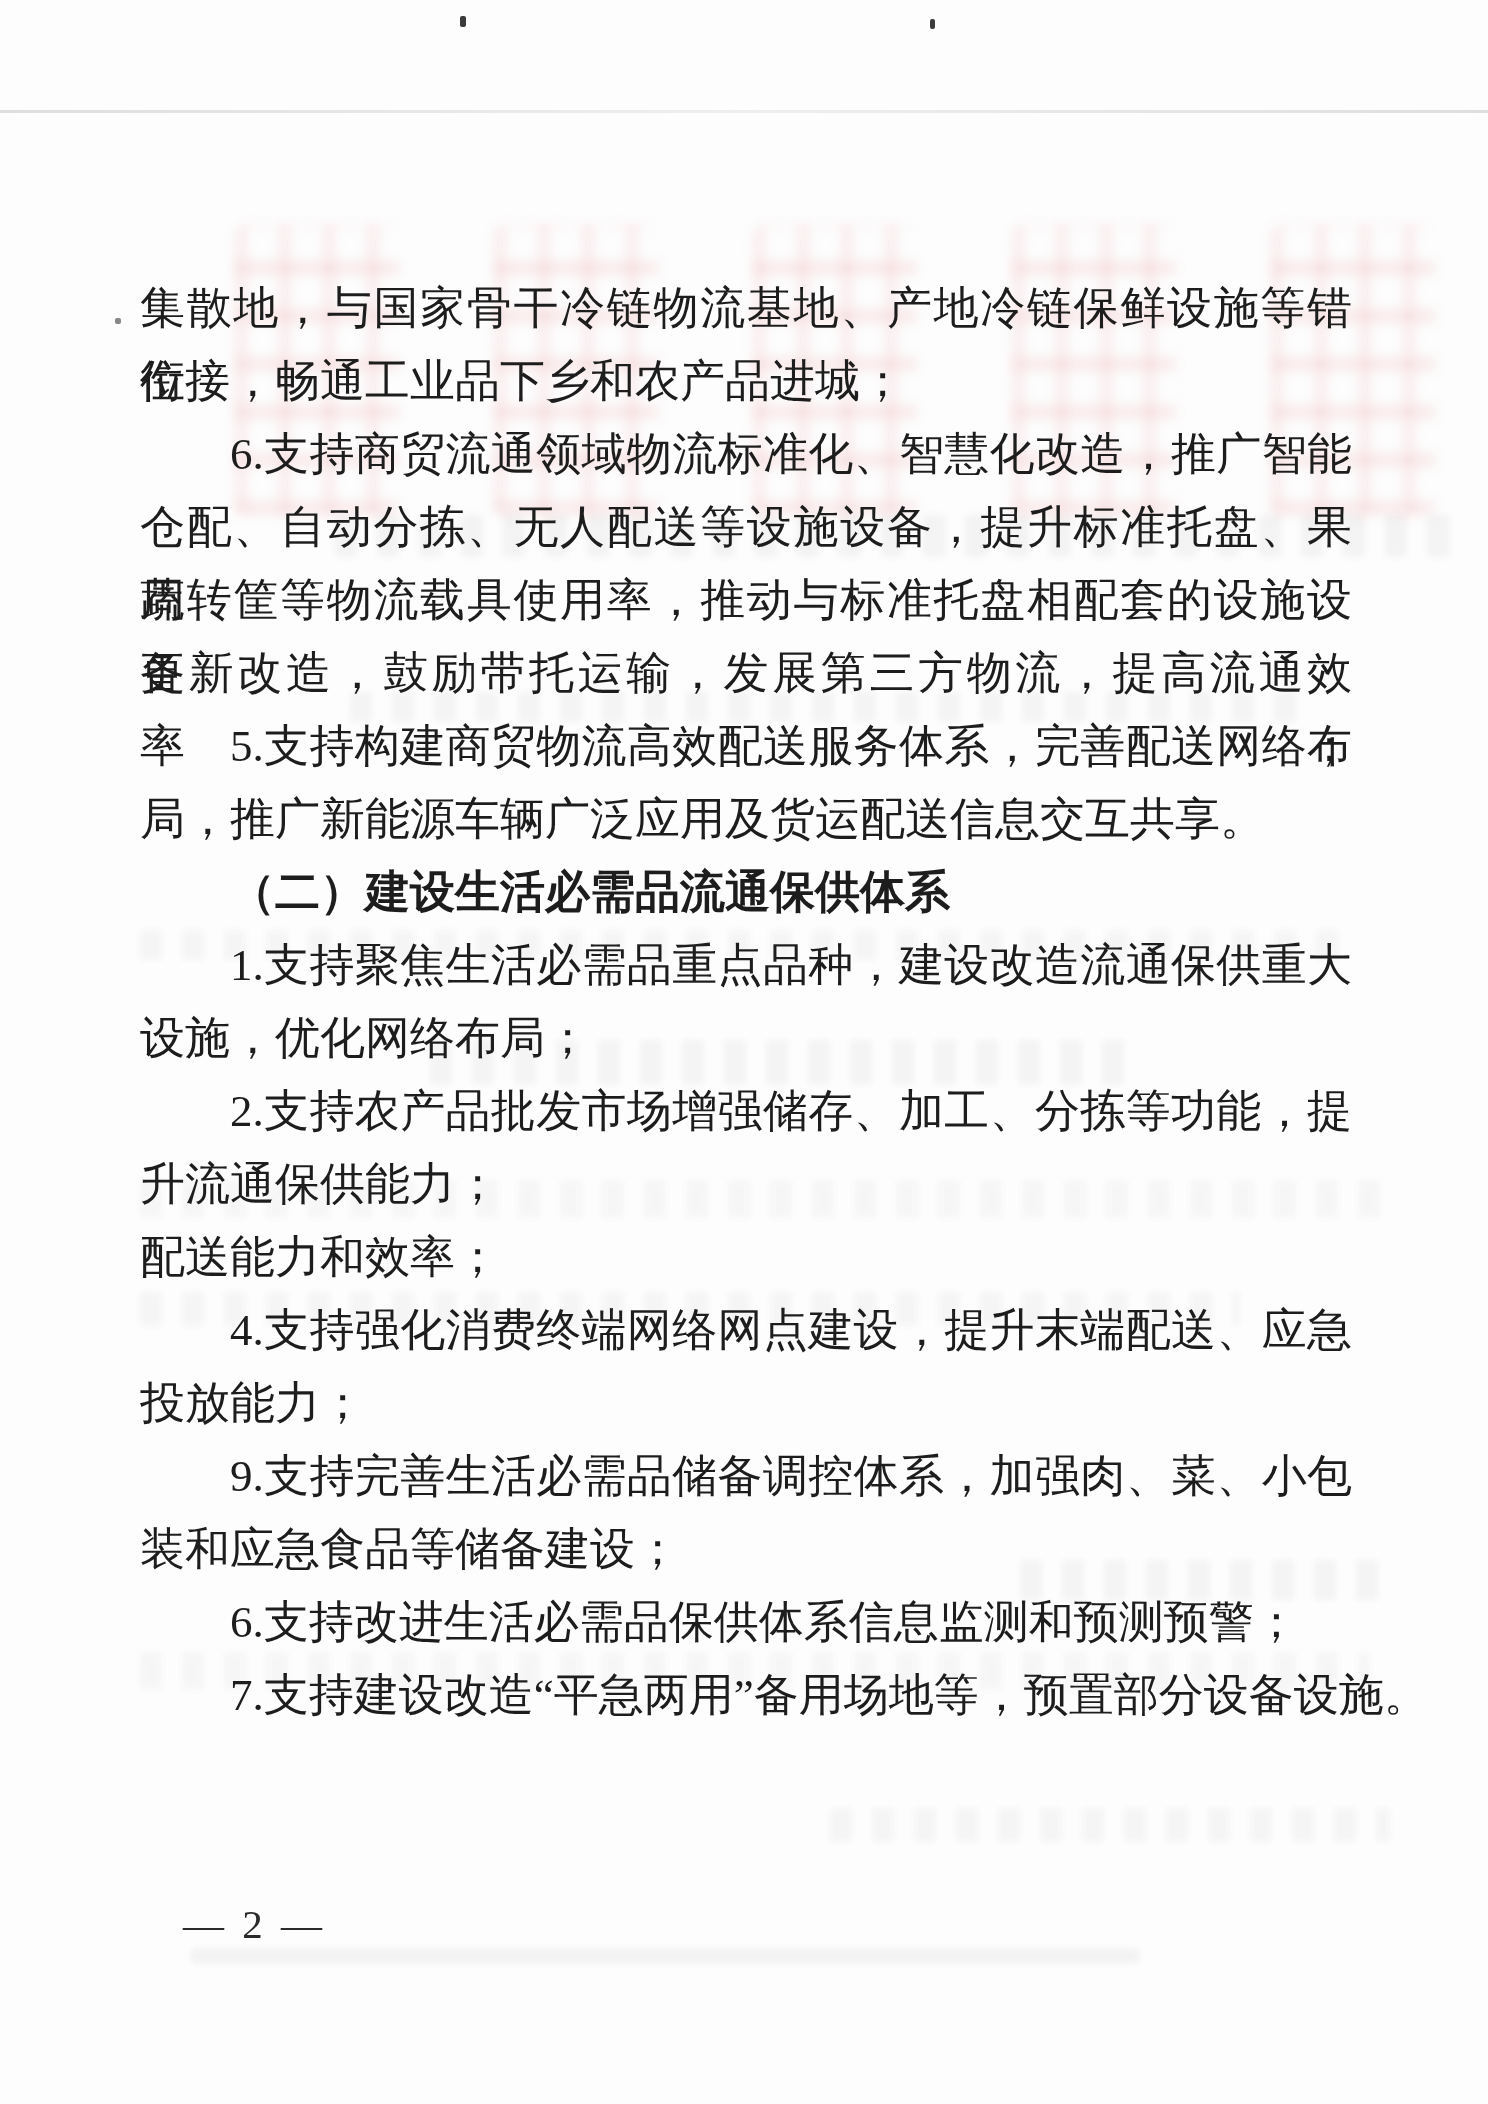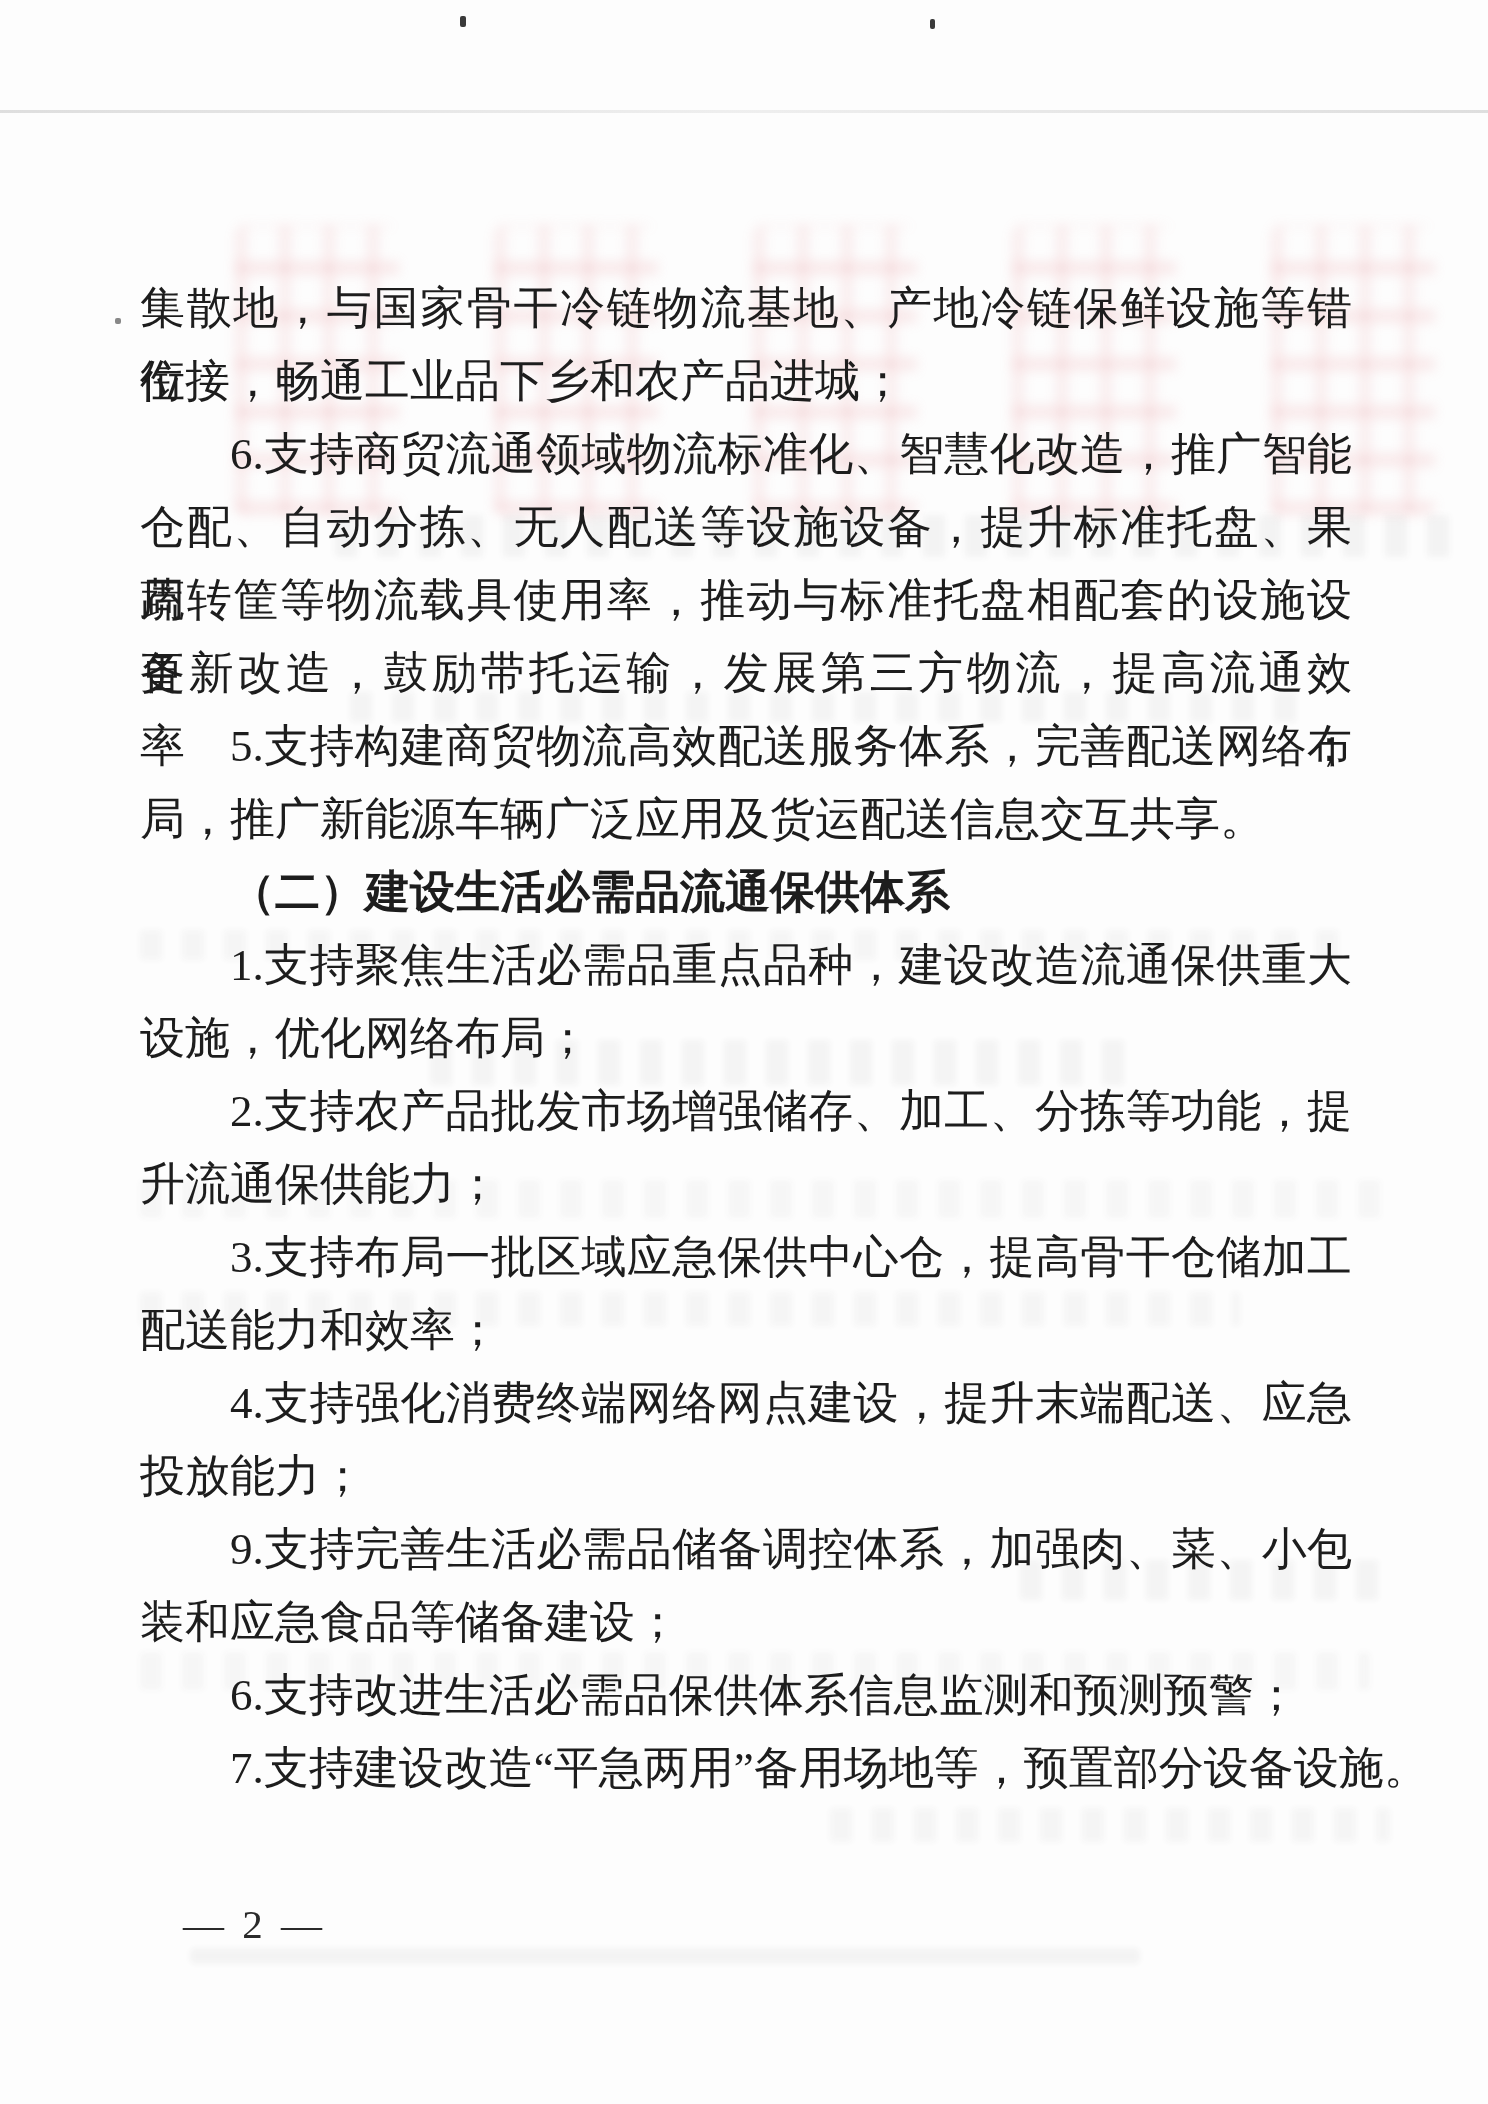--- a/index.html
+++ b/index.html
@@ -101,21 +101,20 @@
     <div class="line justify">仓配、自动分拣、无人配送等设施设备，提升标准托盘、果蔬</div>
     <div class="line justify">周转筐等物流载具使用率，推动与标准托盘相配套的设施设备</div>
     <div class="line justify">更新改造，鼓励带托运输，发展第三方物流，提高流通效率；</div>
     <div class="line indent justify">5.支持构建商贸物流高效配送服务体系，完善配送网络布</div>
     <div class="line">局，推广新能源车辆广泛应用及货运配送信息交互共享。</div>
     <div class="line indent bold">（二）建设生活必需品流通保供体系</div>
     <div class="line indent justify">1.支持聚焦生活必需品重点品种，建设改造流通保供重大</div>
     <div class="line">设施，优化网络布局；</div>
     <div class="line indent justify">2.支持农产品批发市场增强储存、加工、分拣等功能，提</div>
     <div class="line">升流通保供能力；</div>
-    <div class="line indent justify">3.支持布局一批区域应急保供中心仓，提高骨干仓储加工</div>
     <div class="line">配送能力和效率；</div>
     <div class="line indent justify">4.支持强化消费终端网络网点建设，提升末端配送、应急</div>
     <div class="line">投放能力；</div>
     <div class="line indent justify">9.支持完善生活必需品储备调控体系，加强肉、菜、小包</div>
     <div class="line">装和应急食品等储备建设；</div>
     <div class="line indent">6.支持改进生活必需品保供体系信息监测和预测预警；</div>
     <div class="line indent">7.支持建设改造“平急两用”备用场地等，预置部分设备设施。</div>
   </div>
 
   <div class="page-number">— 2 —</div>

